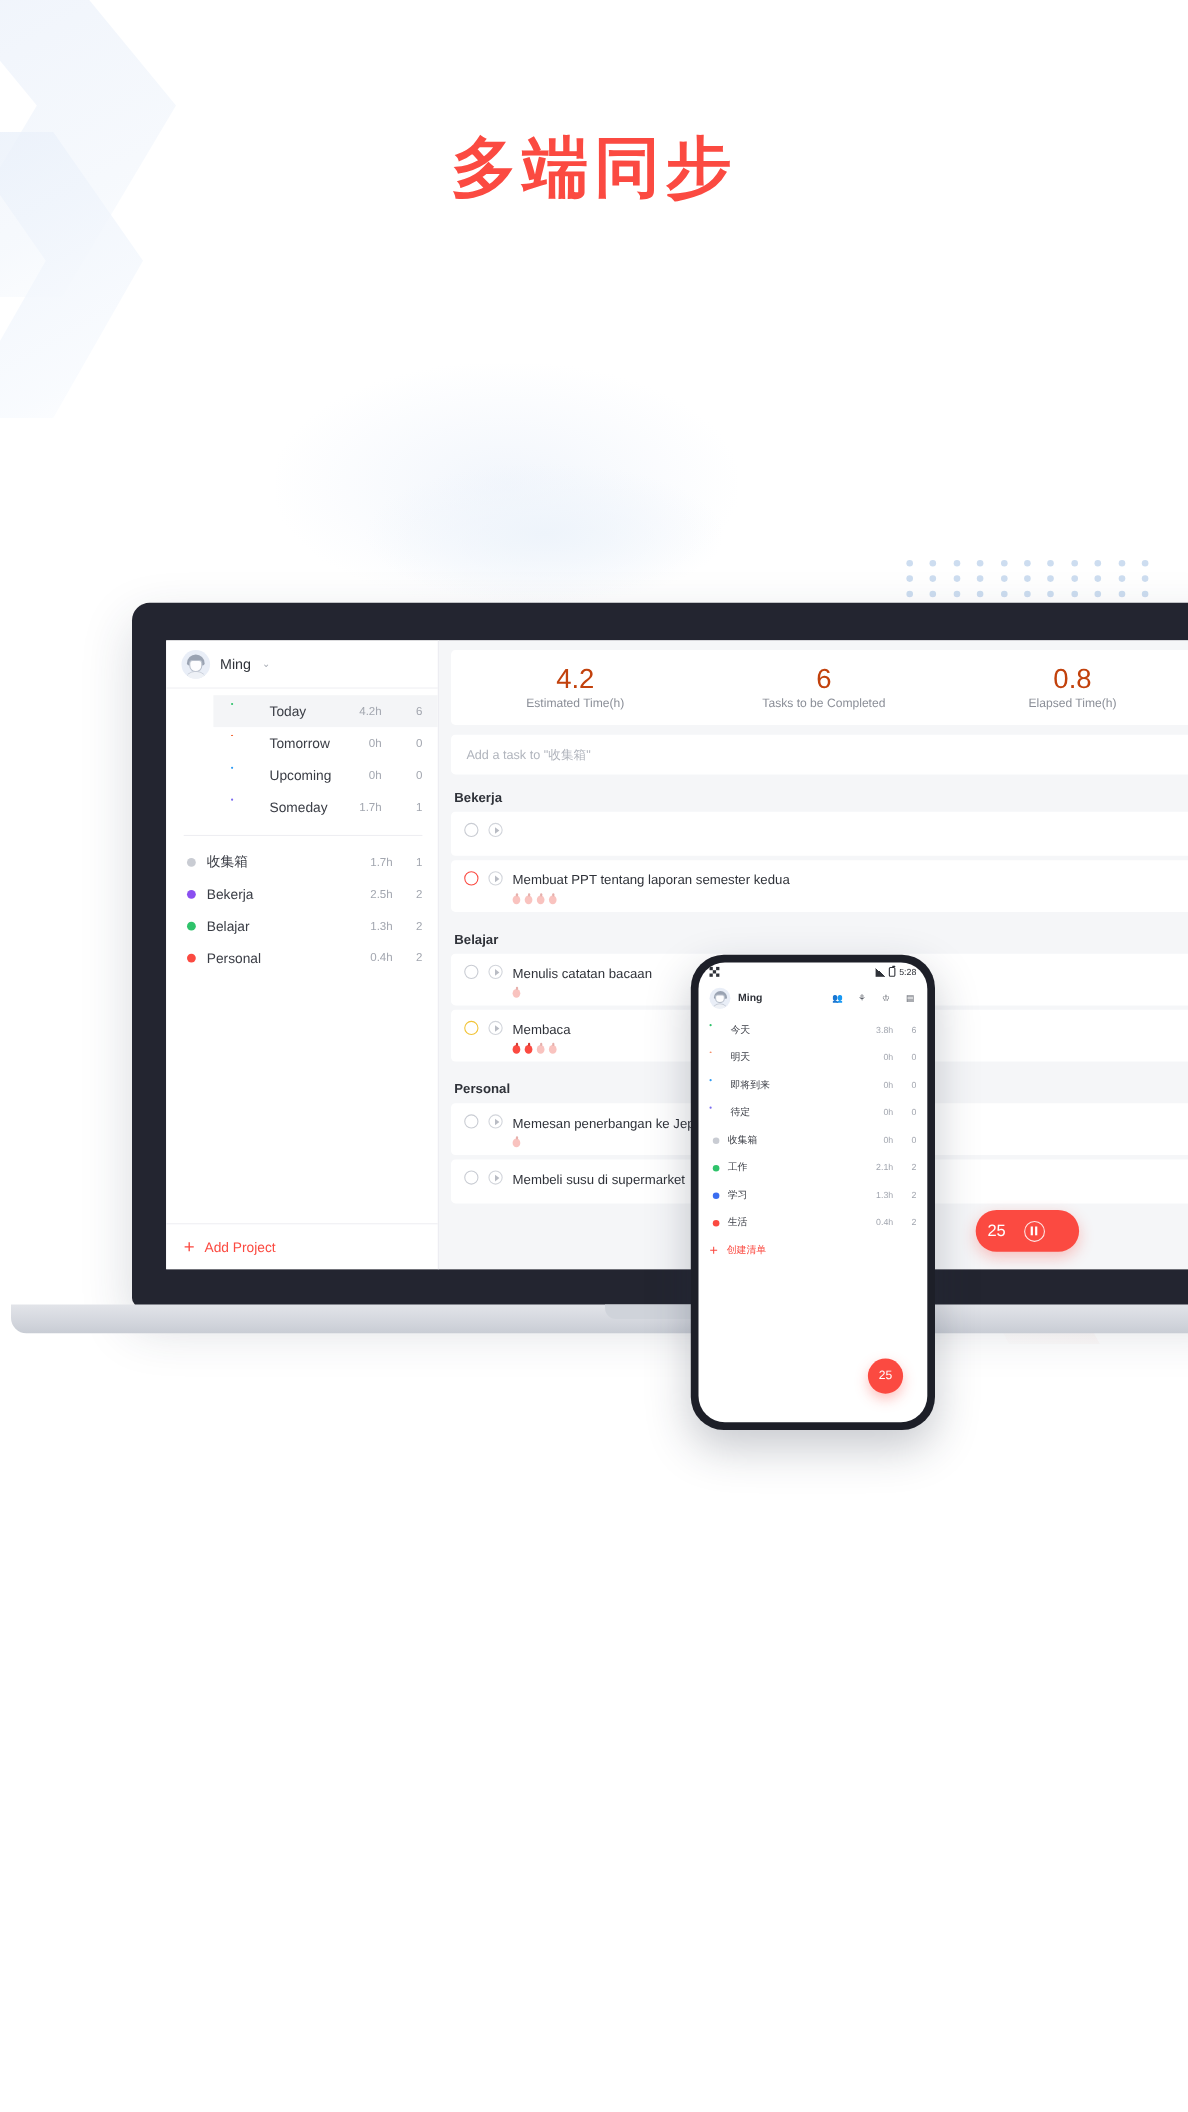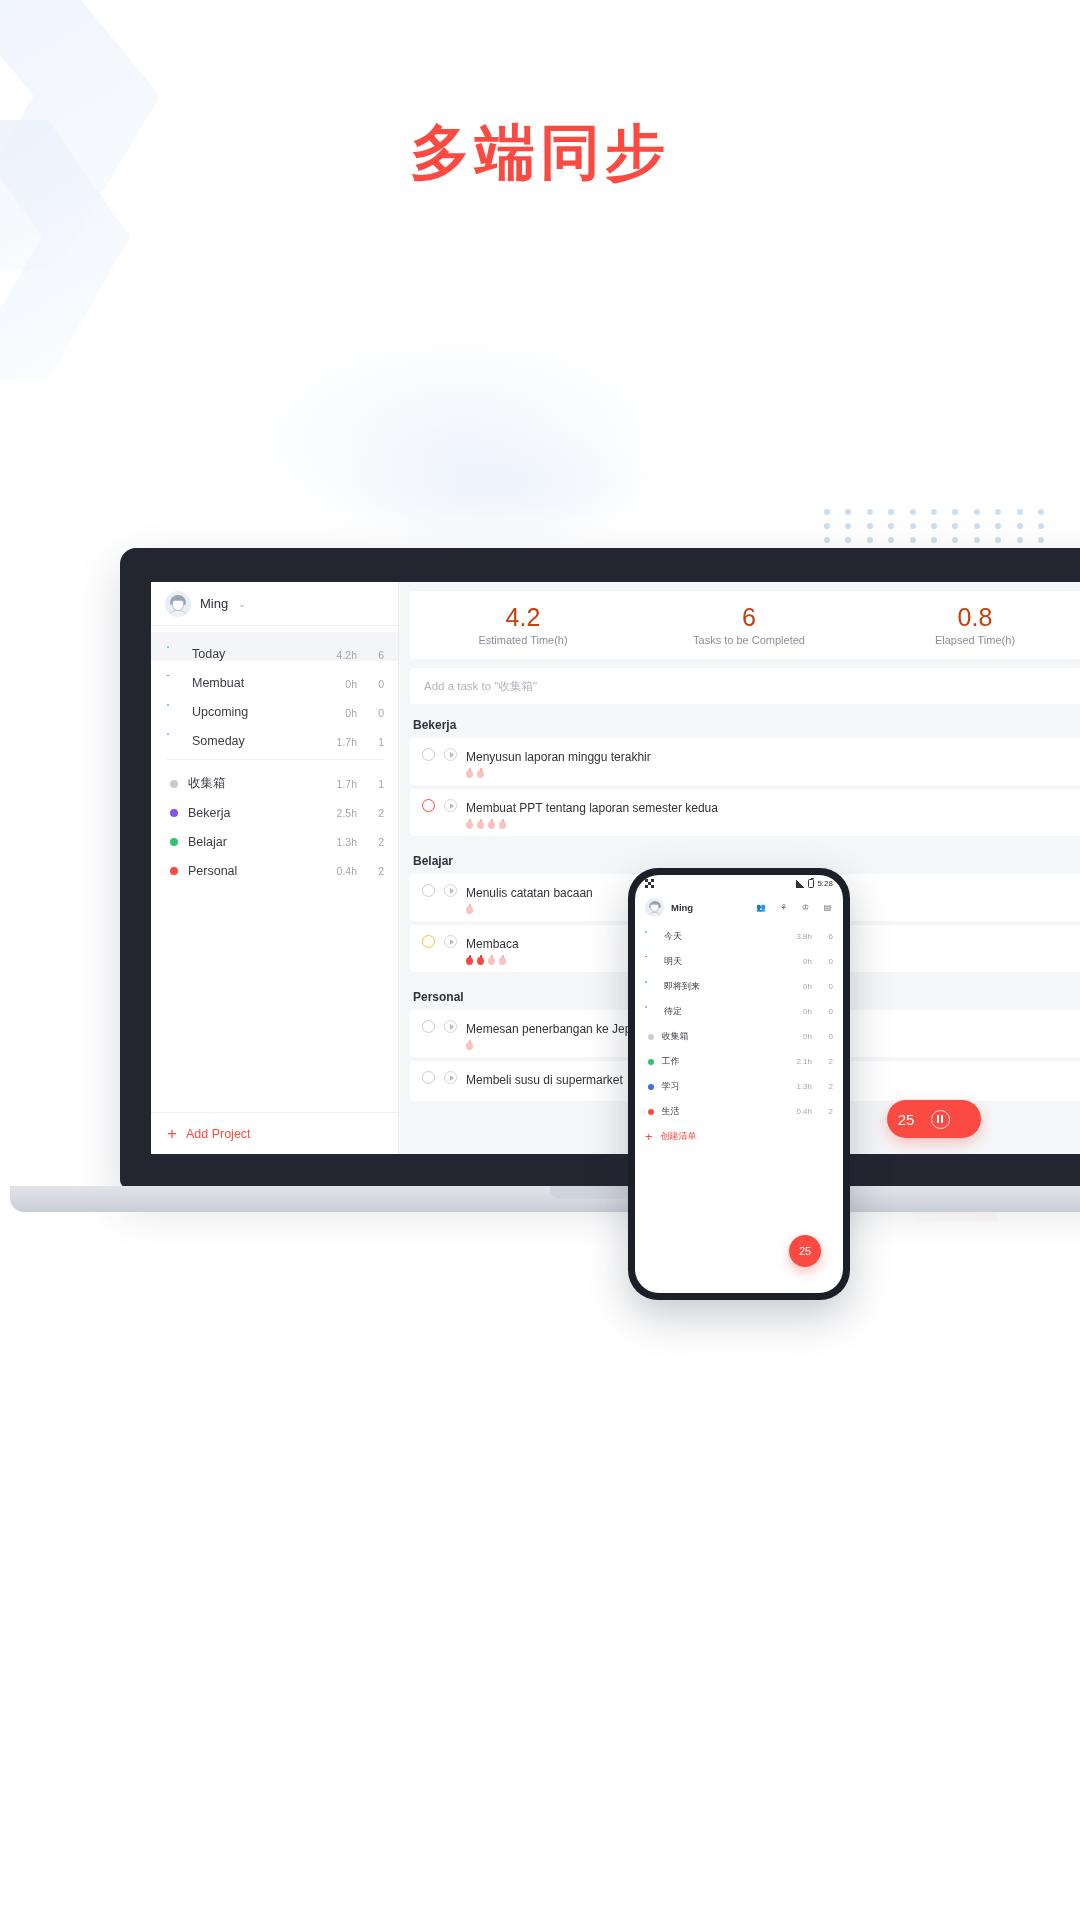--- a/index.html
+++ b/index.html
@@ -141,22 +141,22 @@
   .avatar .body {
     position: absolute; left: 4px; top: 19px; width: 18px; height: 8px;
     background: #eef1f6; border-radius: 9px 9px 0 0;
     border-top: 1px solid #c3c9d4;
   }
   .profile .uname { font-size: 13px; color: #2f3239; font-weight: 400; }
   .caret { font-size: 9px; color: #a9adb6; margin-left: 1px; }
 
   .nav { padding: 6px 0 0 0; }
   .nav-item {
-    height: 29px; display: flex; align-items: flex-end;
-    padding: 0 14px 0 16px; gap: 10px; font-size: 12.5px; color: #3a3d45;
+    height: 29px; display: flex; align-items: center;
+    padding: 0 14px 0 16px; gap: 20px; font-size: 12.5px; color: #3a3d45; margin-left: 43px;
   }
   .nav-item.active { background: #f4f5f7; }
   .nav-item .ico { width: 15px; height: 15px; flex: 0 0 15px; position: relative; }
   .nav-item .lbl { flex: 1; }
   .nav-item .t { font-size: 10.5px; color: #a2a6af; margin-right: 9px; }
   .nav-item .c { font-size: 10.5px; color: #a2a6af; width: 8px; text-align: right; }
 
   .sep { height: 1px; background: #eeeef2; margin: 11px 14px 9px 16px; }
 
   .proj-item {
@@ -428,21 +428,21 @@
 
             <div class="nav" id="desk-nav">
                 <div class="nav-item active">
                   <span class="ico"><span class="ico-sun"><span class="ray" style="transform:rotate(0deg)"></span><span class="ray" style="transform:rotate(45deg)"></span><span class="ray" style="transform:rotate(90deg)"></span><span class="ray" style="transform:rotate(135deg)"></span><span class="ray" style="transform:rotate(180deg)"></span><span class="ray" style="transform:rotate(225deg)"></span><span class="ray" style="transform:rotate(270deg)"></span><span class="ray" style="transform:rotate(315deg)"></span><span class="core"></span></span></span>
                   <span class="lbl">Today</span>
                   <span class="t">4.2h</span>
                   <span class="c">6</span>
                 </div>
                 <div class="nav-item">
                   <span class="ico"><span class="ico-sunset"><span class="dome"></span><span class="l1"></span><span class="l2"></span></span></span>
-                  <span class="lbl">Membuat</span>
+                  <span class="lbl">Tomorrow</span>
                   <span class="t">0h</span>
                   <span class="c">0</span>
                 </div>
                 <div class="nav-item">
                   <span class="ico"><span class="ico-cal"><span class="frame"></span><span class="bar"></span><span class="tick"></span></span></span>
                   <span class="lbl">Upcoming</span>
                   <span class="t">0h</span>
                   <span class="c">0</span>
                 </div>
                 <div class="nav-item">
@@ -500,24 +500,20 @@
                   <div class="v">0.8</div>
                   <div class="k">Elapsed Time(h)</div>
                 </div>
               </div>
             <div class="addtask">Add a task to "收集箱"</div>
             <div id="desk-groups">
                 <div class="group-title">Bekerja</div>
                 <div class="task">
                   <span class="chk "></span>
                   <span class="play"></span>
-                  <span class="txt"><span class="title">Menyusun laporan minggu terakhir</span><span class="pomos">
-                      <span class="pomo"></span>
-                      <span class="pomo"></span>
-                    </span></span>
                 </div>
                 <div class="task">
                   <span class="chk red"></span>
                   <span class="play"></span>
                   <span class="txt"><span class="title">Membuat PPT tentang laporan semester kedua</span><span class="pomos">
                       <span class="pomo"></span>
                       <span class="pomo"></span>
                       <span class="pomo"></span>
                       <span class="pomo"></span>
                     </span></span>

